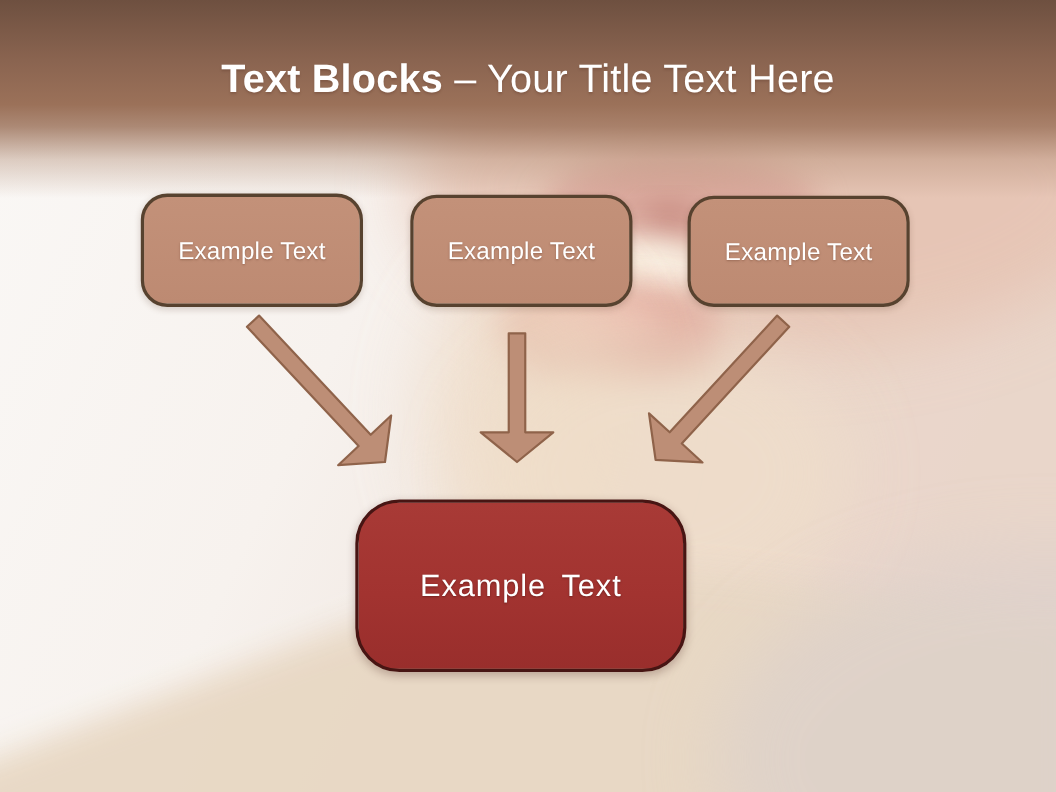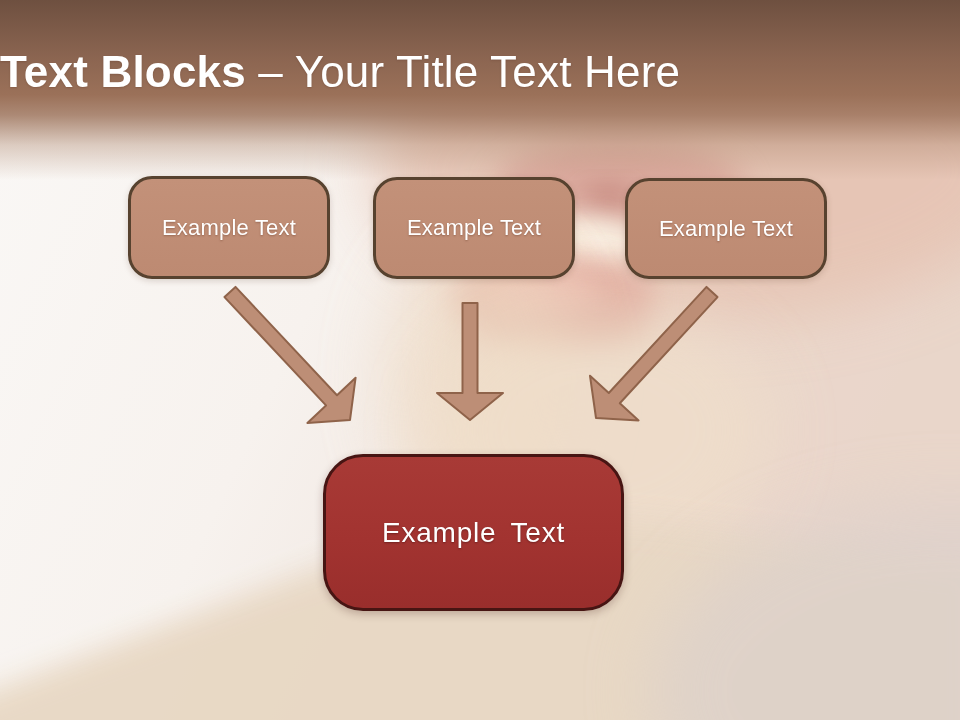--- a/index.html
+++ b/index.html
@@ -14,22 +14,22 @@
     background:linear-gradient(to bottom,
       var(--header-top) 0px,
       var(--header-mid) 55px,
       var(--header-bottom) 95px,
       rgba(155,113,89,0.82) 115px,
       rgba(176,138,114,0.40) 145px,
       rgba(190,155,132,0) 180px);
   }
   .slide-title{
     position:absolute;top:52px;left:0;width:100%;
-    color:var(--title-color);
-    font-size:44px;line-height:40px;letter-spacing:.2px;
+    text-align:center;color:var(--title-color);
+    font-size:36px;line-height:40px;letter-spacing:.2px;
     text-shadow:0 1px 2px rgba(80,45,30,.25);
     white-space:nowrap;
   }
   .slide-title .bold{font-weight:bold;}
   .tan-box{
     position:absolute;width:202px;height:102px;
     border:3px solid var(--box-border);border-radius:24px;
     background:linear-gradient(180deg,var(--box-fill) 0%,var(--box-fill-dark) 100%);
     display:flex;align-items:center;justify-content:center;
     box-shadow:0 2px 6px rgba(80,45,30,0.18);

